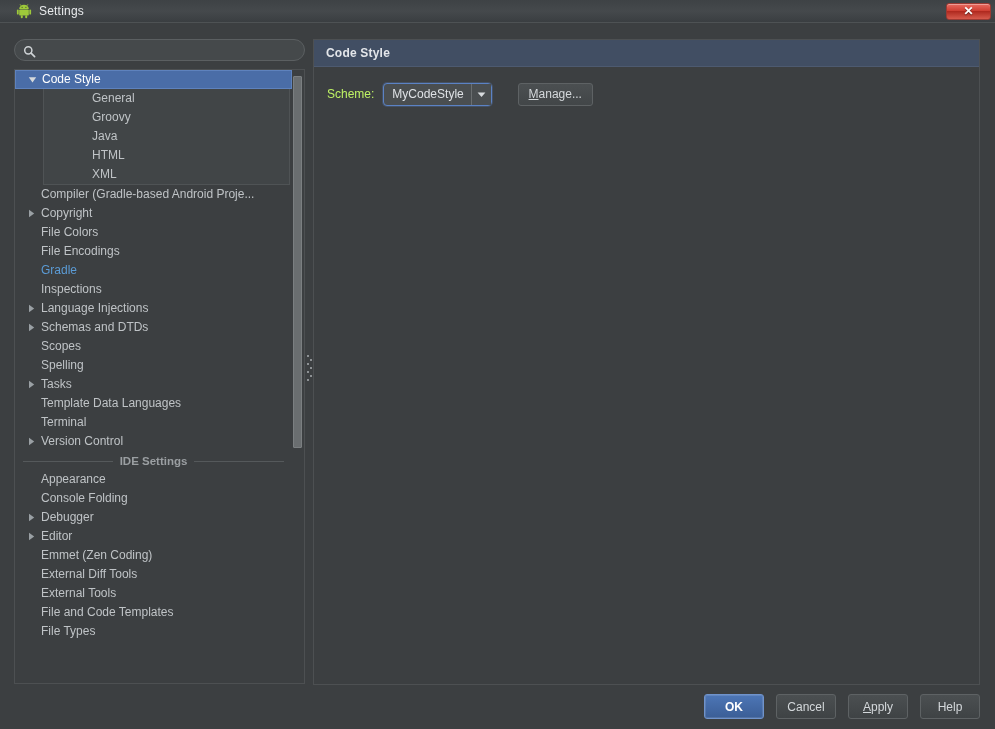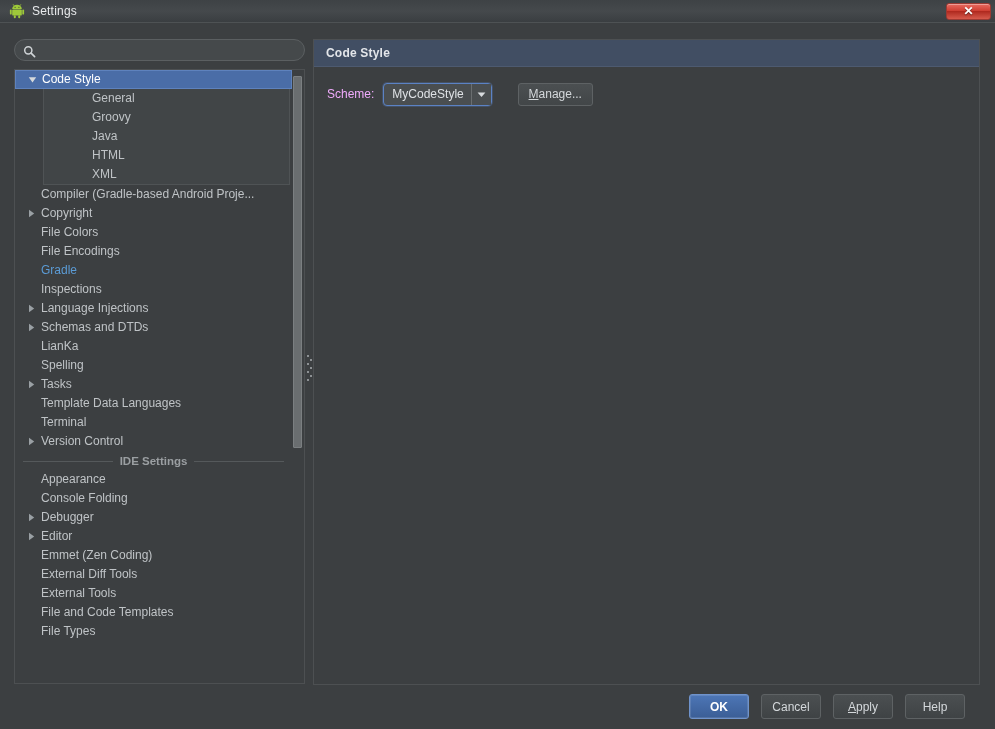--- a/index.html
+++ b/index.html
@@ -61,21 +61,21 @@
   
   .titlebar {
     position: absolute;
     left: 0; top: 0; width: 995px; height: 22px;
     background: linear-gradient(to bottom, #3e4245 0%, #45494c 50%, #3a3e41 100%);
     display: flex;
     align-items: center;
   }
   .title-left {
     display: flex; align-items: center; gap: 7px;
-    padding-left: 9px;
+    padding-left: 16px;
     height: 22px;
   }
   .app-icon {
     width: 16px; height: 16px;
     position: relative;
   }
   .title-text {
     font-size: 12px;
     color: #e8eaec;
     letter-spacing: .2px;
@@ -278,21 +278,21 @@
     position: relative;
     height: 617px;
     padding: 14px 0 0 0;
   }
   .scheme-row {
     display: flex; align-items: center;
     padding-left: 13px;
     height: 26px;
   }
   .scheme-label {
-    font-size: 12px; color: #f0abfc;
+    font-size: 12px; color: #bef264;
     margin-right: 9px;
   }
   .combo {
     display: flex; align-items: stretch;
     height: 23px;
     border: 1px solid #5b82c4;
     background: #4a4e50;
     border-radius: 4px;
     cursor: pointer;
     box-shadow: 0 0 0 1px rgba(90,130,196,.28);
@@ -324,21 +324,21 @@
     display: flex; align-items: center; justify-content: center;
     cursor: pointer;
   }
   .push-btn .mn { text-decoration: underline; }
 
   
   .footer {
     position: absolute;
     left: 0; bottom: 0; width: 995px; height: 45px;
     display: flex; align-items: center; justify-content: flex-end;
-    padding-right: 30px; gap: 12px;
+    padding-right: 15px; gap: 12px;
   }
   .fbtn {
     width: 60px; height: 25px;
     border: 1px solid #5e6264;
     border-radius: 3px;
     background: linear-gradient(to bottom,#4b4f51,#3f4345);
     color: #d4d8db;
     font-family: "Liberation Sans", sans-serif;
     font-size: 12px;
     display: flex; align-items: center; justify-content: center;
@@ -477,21 +477,21 @@
               <div class="tree-row ind-0">
                 <span class="arrow">
                   <svg width="9" height="9" viewBox="0 0 9 9">
                     <polygon points="2,0.8 7.2,4.5 2,8.2" fill="#9aa0a4"></polygon>
                   </svg>
                 </span>
                 <span class="tlabel">Schemas and DTDs</span>
               </div>
               <div class="tree-row ind-0">
                 <span class="arrow"></span>
-                <span class="tlabel">LianKa</span>
+                <span class="tlabel">Scopes</span>
               </div>
               <div class="tree-row ind-0">
                 <span class="arrow"></span>
                 <span class="tlabel">Spelling</span>
               </div>
               <div class="tree-row ind-0">
                 <span class="arrow">
                   <svg width="9" height="9" viewBox="0 0 9 9">
                     <polygon points="2,0.8 7.2,4.5 2,8.2" fill="#9aa0a4"></polygon>
                   </svg>

